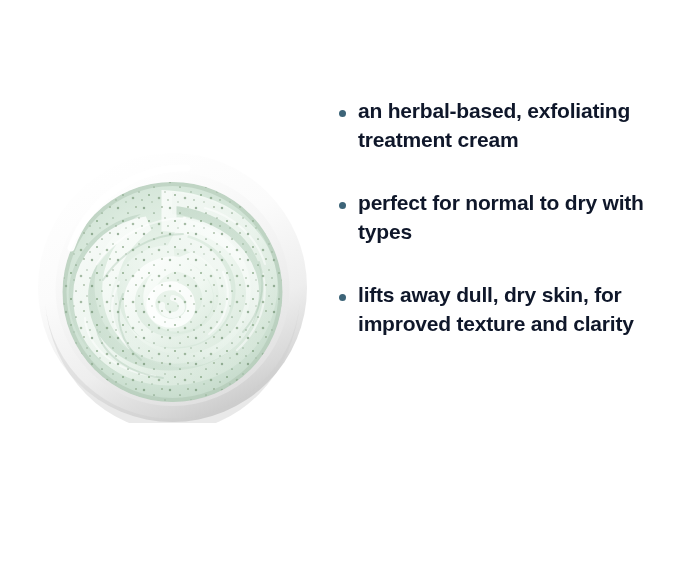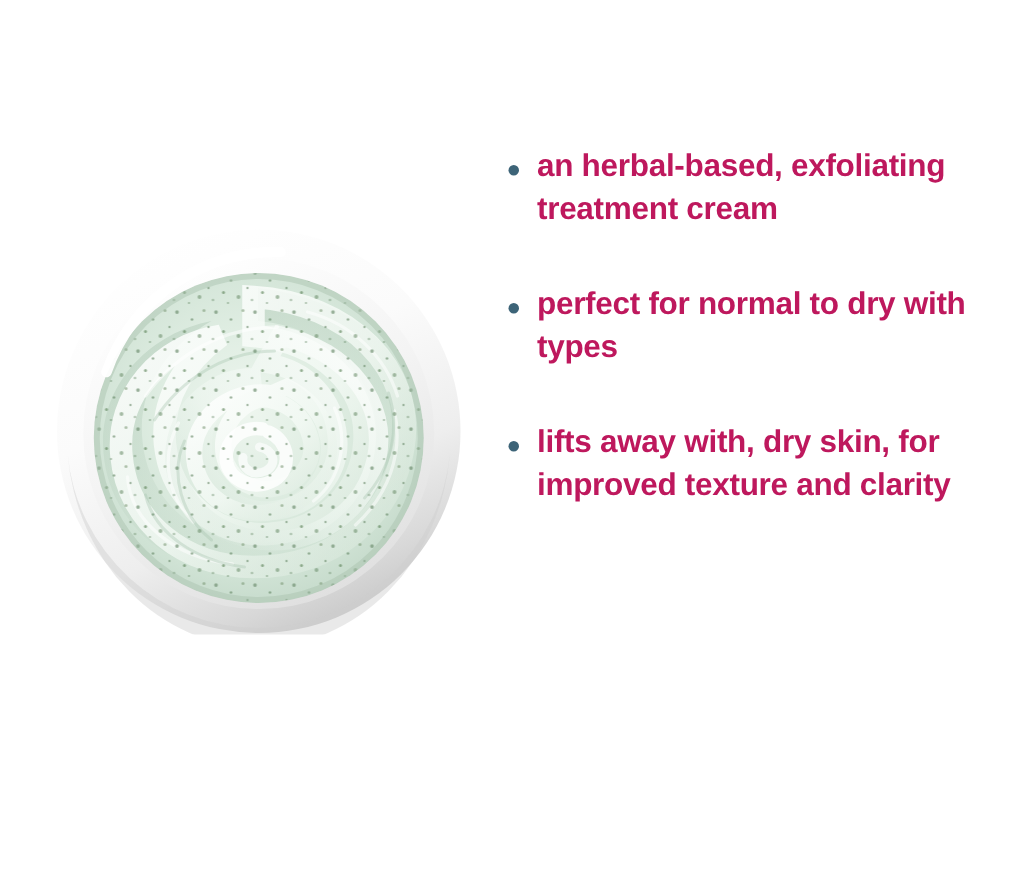--- a/index.html
+++ b/index.html
@@ -58,21 +58,21 @@
     border-radius: 50%;
     background: #3d6478;
   }
   .feature-text {
     display: block;
     font-family: "Liberation Sans", sans-serif;
     font-size: 21px;
     font-weight: bold;
     line-height: 29px;
     letter-spacing: -0.2px;
-    color: #be185d;
+    color: #0f172a;
     white-space: pre-line;
   }
 
   
   #feature-item-1 { margin-bottom: 34px; }
   #feature-item-2 { margin-bottom: 34px; }
   #feature-item-3 { margin-bottom: 37px; }
 </style>
 </head>
 <body>
@@ -201,20 +201,20 @@
     </li>
 
     <li class="feature-item" id="feature-item-2">
       <span class="bullet-dot"></span>
       <span class="feature-text">perfect for normal to dry with
 types</span>
     </li>
 
     <li class="feature-item" id="feature-item-3">
       <span class="bullet-dot"></span>
-      <span class="feature-text">lifts away with, dry skin, for
+      <span class="feature-text">lifts away dull, dry skin, for
 improved texture and clarity</span>
     </li>
 
 
   </ul>
 
 </div>
 
 </body></html>

